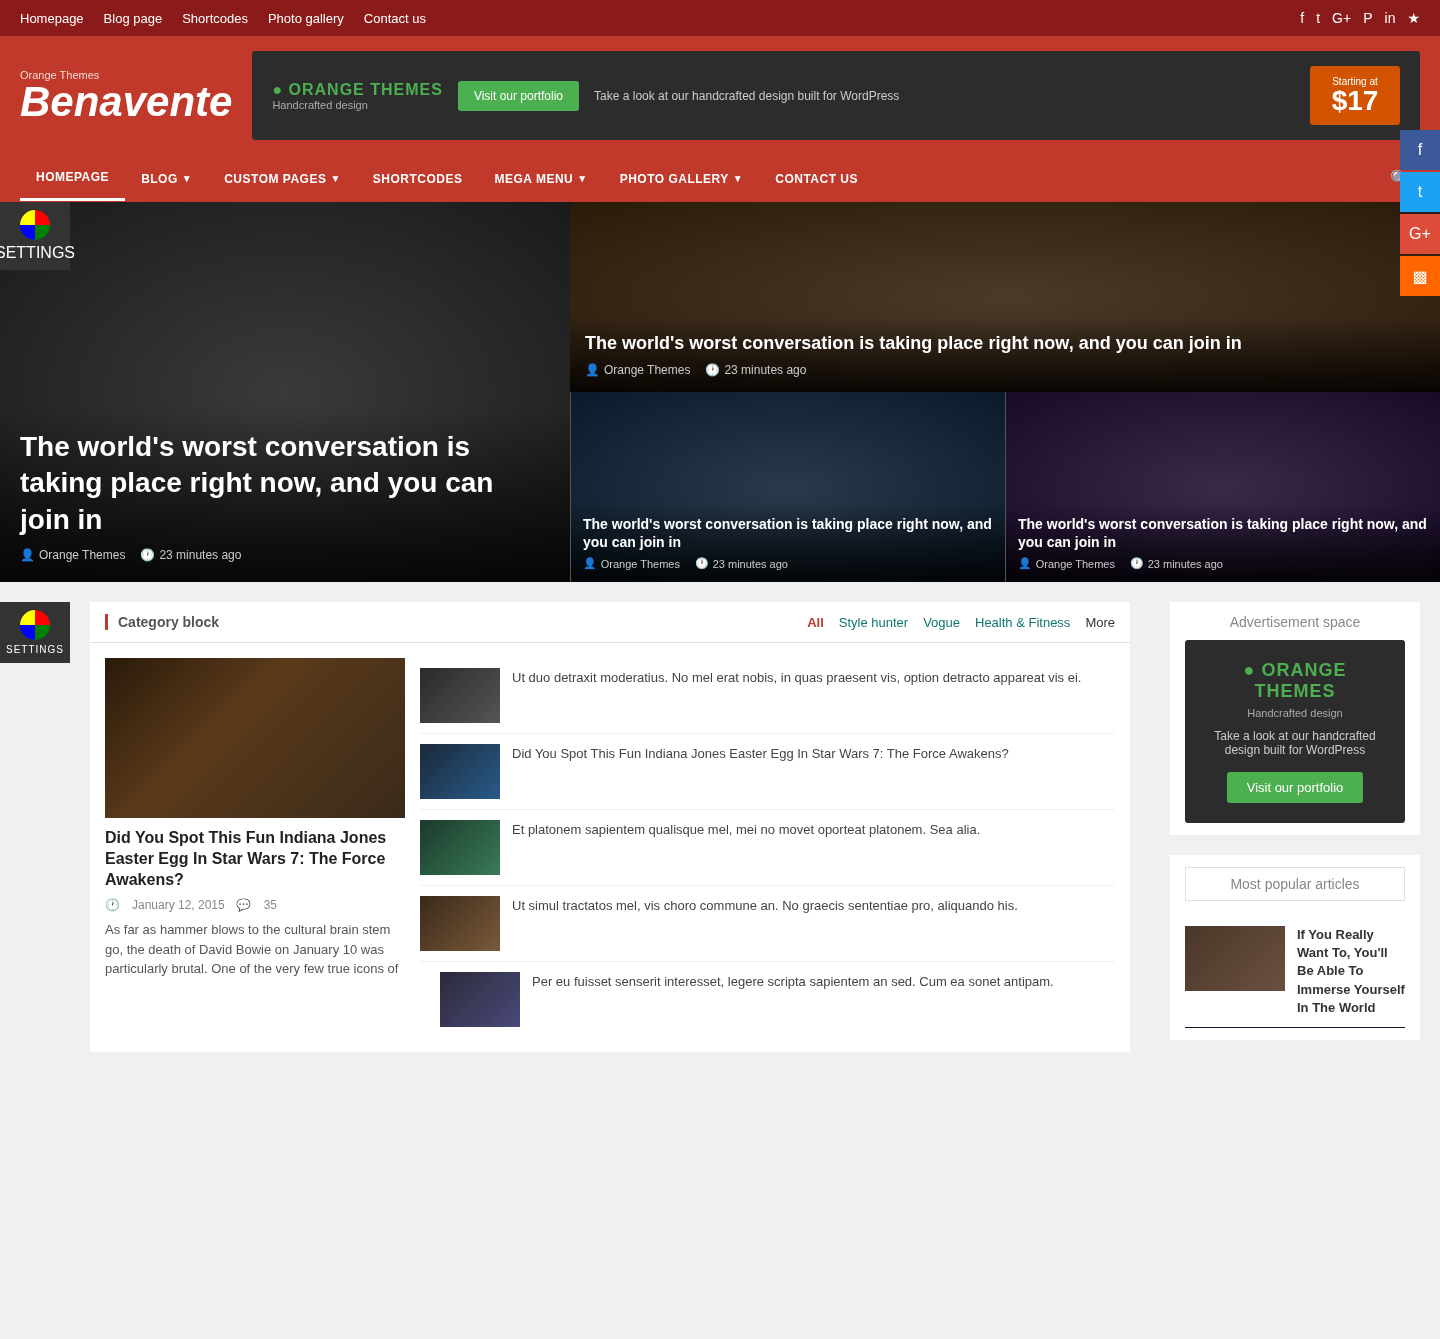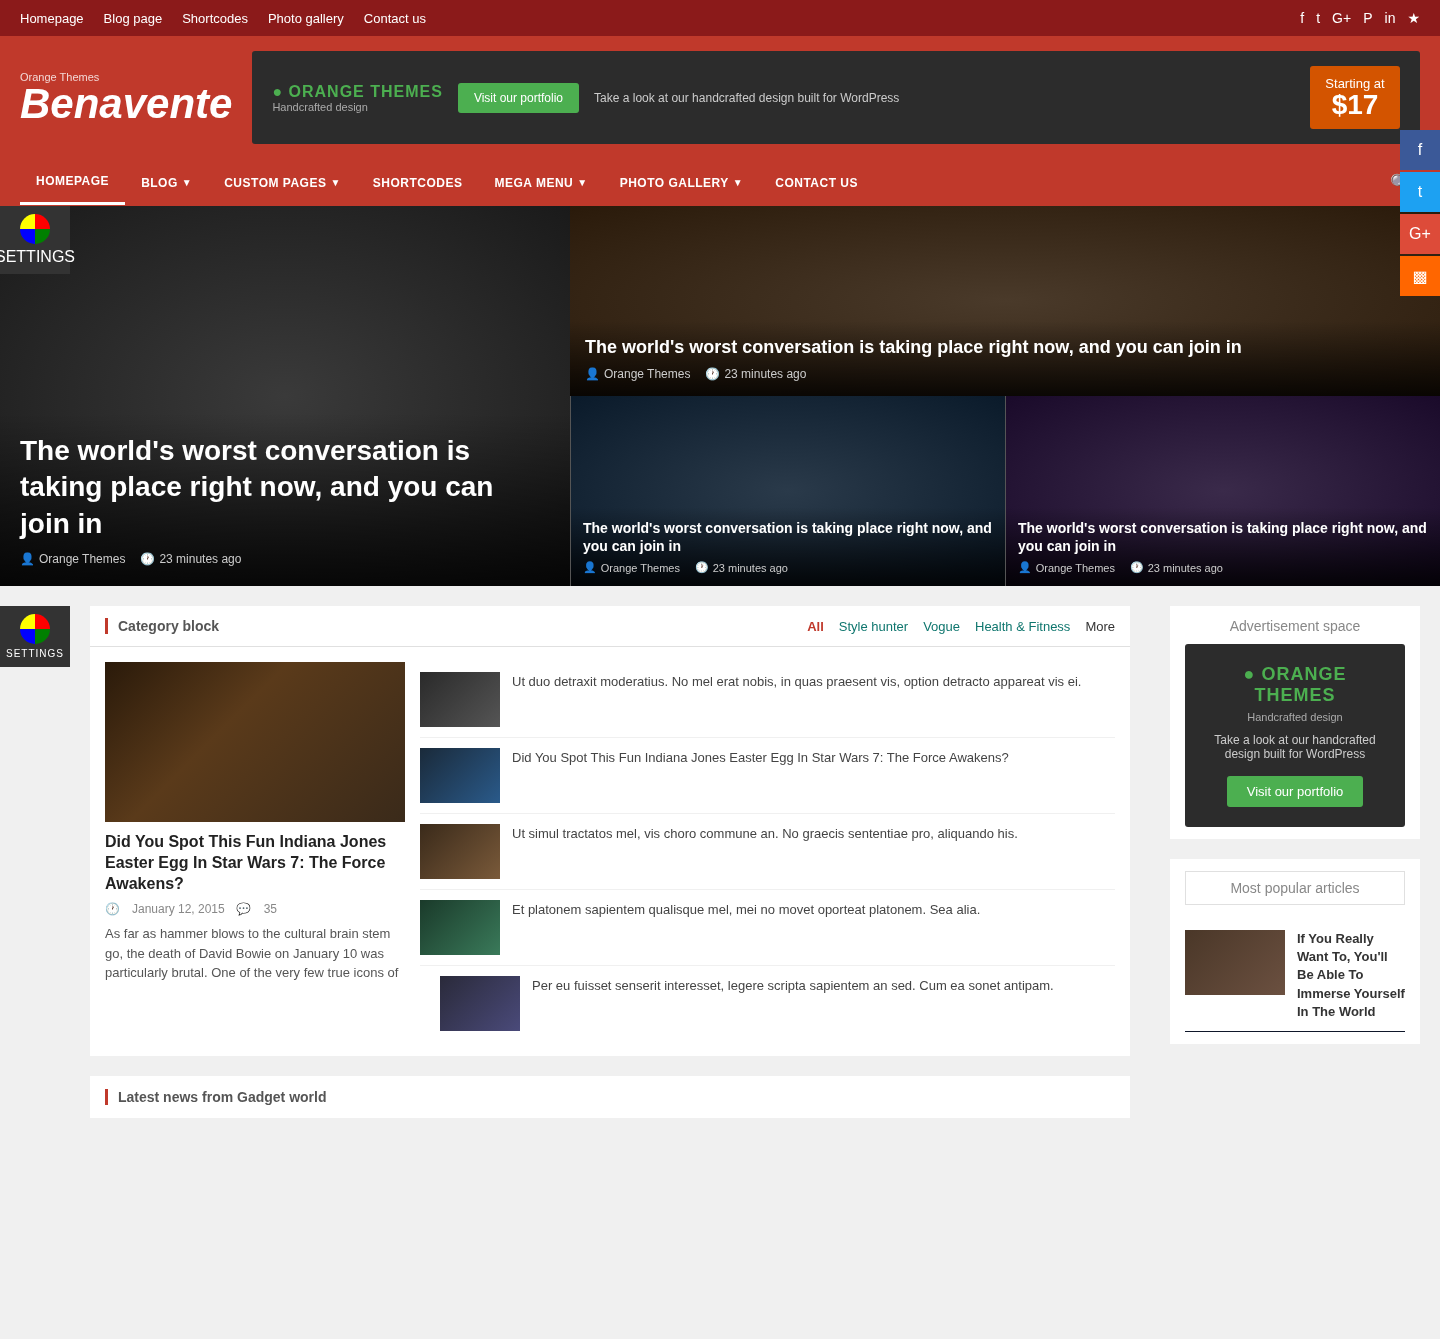--- a/index.html
+++ b/index.html
@@ -17,21 +17,21 @@
     .logo-area { display: flex; flex-direction: column; color: #fff; min-width: 200px; }
     .logo-subtitle { font-size: 11px; opacity: 0.8; }
     .logo-title { font-size: 42px; font-weight: bold; font-style: italic; line-height: 1; }
     .header-banner { flex: 1; background: #2c2c2c; border-radius: 3px; padding: 15px 20px; display: flex; align-items: center; gap: 15px; }
     .banner-logo { display: flex; flex-direction: column; align-items: flex-start; }
     .banner-logo-title { color: #4CAF50; font-size: 16px; font-weight: bold; letter-spacing: 1px; }
     .banner-logo-subtitle { color: #aaa; font-size: 11px; }
     .banner-btn { background: #4CAF50; color: #fff; padding: 8px 16px; border: none; border-radius: 3px; cursor: pointer; font-size: 12px; white-space: nowrap; }
     .banner-text { color: #ccc; font-size: 12px; flex: 1; }
     .banner-price { background: #d35400; color: #fff; padding: 10px 15px; border-radius: 3px; text-align: center; min-width: 90px; }
-    .banner-price-small { font-size: 13px; }
+    .banner-price-small { font-size: 10px; }
     .banner-price-big { font-size: 28px; font-weight: bold; line-height: 1; }
 
     
     .main-nav { background: #c0392b; padding: 0 20px; display: flex; align-items: center; gap: 0; }
     .main-nav a { color: #fff; text-decoration: none; font-size: 12px; font-weight: bold; padding: 14px 16px; display: flex; align-items: center; gap: 4px; letter-spacing: 0.5px; }
     .main-nav a.active { border-bottom: 3px solid #fff; }
     .main-nav .search-icon { margin-left: auto; color: #fff; font-size: 16px; padding: 14px 10px; cursor: pointer; }
     .dropdown-arrow { font-size: 10px; }
 
     
@@ -285,43 +285,40 @@
             <span class="article-text">Ut duo detraxit moderatius. No mel erat nobis, in quas praesent vis, option detracto appareat vis ei.</span>
           </div>
           <div class="article-list-item">
             <div class="article-thumb">
                 <div style="background:linear-gradient(135deg,#1a2a3a 0%,#2a5a8a 100%);width:100%;height:100%;"></div>
               </div>
             <span class="article-text">Did You Spot This Fun Indiana Jones Easter Egg In Star Wars 7: The Force Awakens?</span>
           </div>
           <div class="article-list-item">
             <div class="article-thumb">
+                <div style="background:linear-gradient(135deg,#1a3a2a 0%,#3a7a5a 100%);width:100%;height:100%;"></div>
+              </div>
+            <span class="article-text">Et platonem sapientem qualisque mel, mei no movet oporteat platonem. Sea alia.</span>
+          </div>
+          <div class="article-list-item">
+            <div class="article-thumb">
                 <div style="background:linear-gradient(135deg,#3a2a1a 0%,#7a5a3a 100%);width:100%;height:100%;"></div>
               </div>
             <span class="article-text">Ut simul tractatos mel, vis choro commune an. No graecis sententiae pro, aliquando his.</span>
           </div>
           <div class="article-list-item">
             <div class="article-thumb">
-                <div style="background:linear-gradient(135deg,#1a3a2a 0%,#3a7a5a 100%);width:100%;height:100%;"></div>
-              </div>
-            <span class="article-text">Et platonem sapientem qualisque mel, mei no movet oporteat platonem. Sea alia.</span>
-          </div>
-          <div class="article-list-item">
-            <div class="article-thumb">
                 <div style="background:linear-gradient(135deg,#2a2a3a 0%,#4a4a7a 100%);width:100%;height:100%;"></div>
               </div>
             <span class="article-text">Per eu fuisset senserit interesset, legere scripta sapientem an sed. Cum ea sonet antipam.</span>
           </div>
         </div>
       </div>
     </div>
 
-    <div class="latest-news">
-      <span class="latest-news-title">Latest news from Gadget world</span>
-    </div>
   </div>
 
   <div class="sidebar">
 
     <div class="ad-space">
       <div class="ad-title">Advertisement space</div>
       <div class="ad-banner">
         <div class="ad-banner-logo">
           <span style="color:#4CAF50;">●</span>
           <span>ORANGE THEMES</span>

